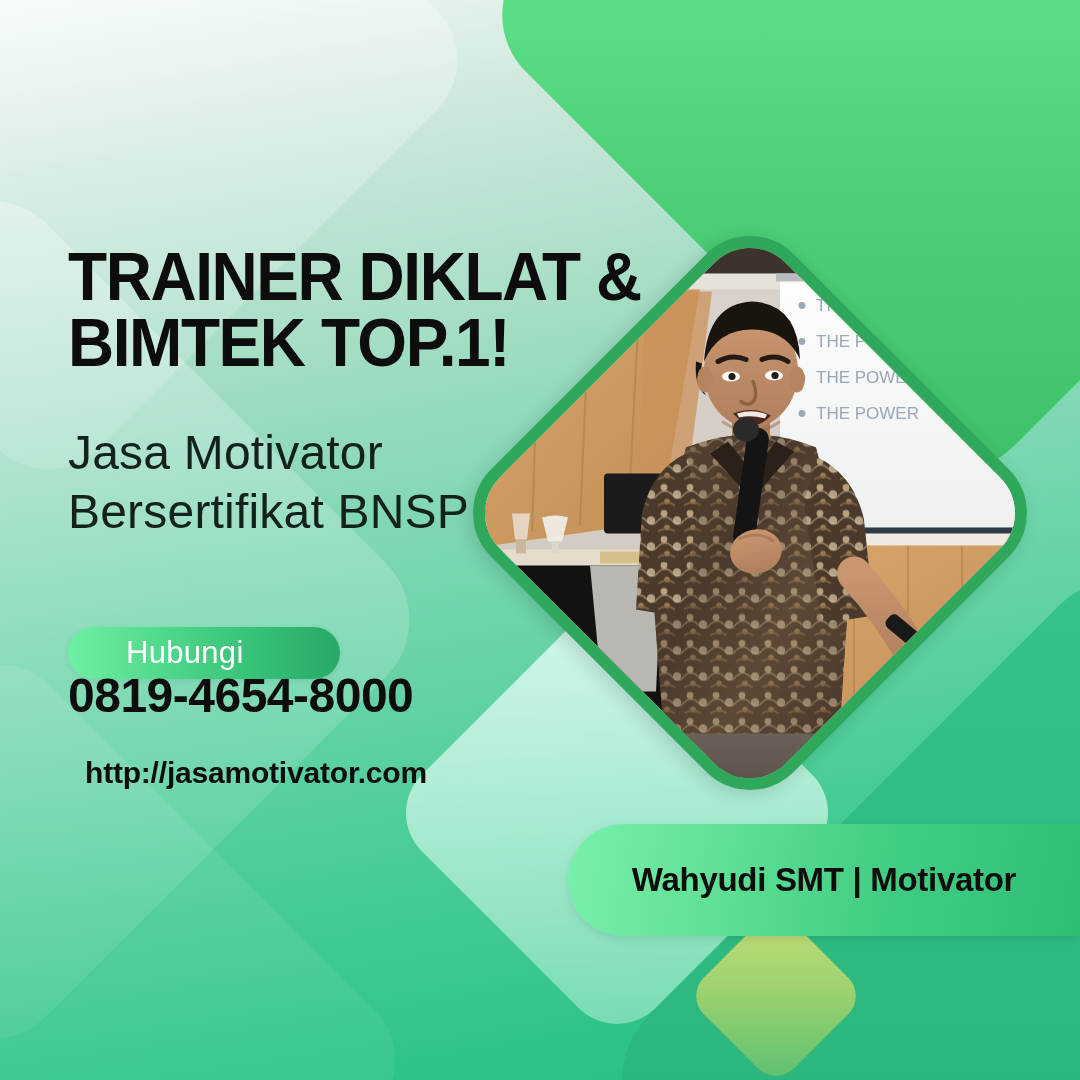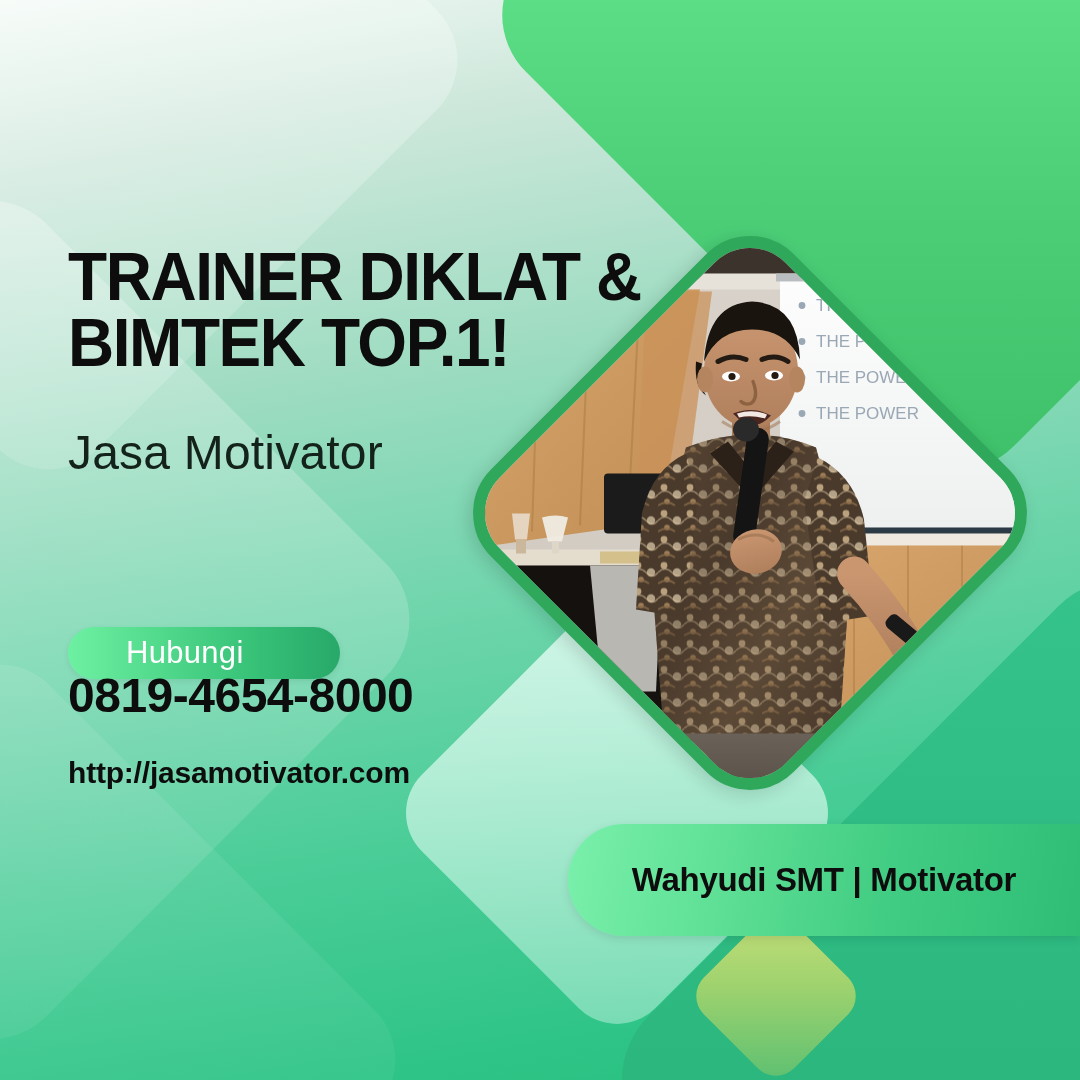--- a/index.html
+++ b/index.html
@@ -80,21 +80,21 @@
   #cta-pill span{
     margin-left:58px;color:#ffffff;font-size:31px;font-weight:400;letter-spacing:.3px;
   }
 
   
   #phone{
     position:absolute;left:68px;top:668px;
     color:#0d0d0d;font-size:48px;font-weight:700;letter-spacing:-.5px;white-space:nowrap;
   }
   #website{
-    position:absolute;left:68px;top:756px;
+    position:absolute;left:85px;top:756px;
     color:#0d0d0d;font-size:30px;font-weight:700;letter-spacing:-.2px;white-space:nowrap;
   }
 
   
   #name-banner{
     position:absolute;left:568px;top:824px;width:512px;height:112px;
     border-top-left-radius:56px;border-bottom-left-radius:56px;
     background:linear-gradient(100deg,#7af0ab 0%,#5fe096 30%,#41cd83 62%,#2fbd76 100%);
     display:flex;align-items:center;justify-content:center;
     box-shadow:0 3px 10px rgba(0,0,0,.10);
@@ -295,20 +295,21 @@
     </div>
   </div>
 
   <div id="headline">
     <span class="hl">TRAINER DIKLAT &amp;</span>
     <span class="hl">BIMTEK TOP.1!</span>
   </div>
 
   <div id="subtitle">
     <span class="sl">Jasa Motivator</span>
+    <span class="sl">Bersertifikat BNSP</span>
   </div>
 
   <div id="cta-pill">
     <span>Hubungi</span>
   </div>
 
   <div id="phone">0819-4654-8000</div>
   <div id="website">http://jasamotivator.com</div>
 
   <div class="dmd" id="dmd-small-bottom"></div>

